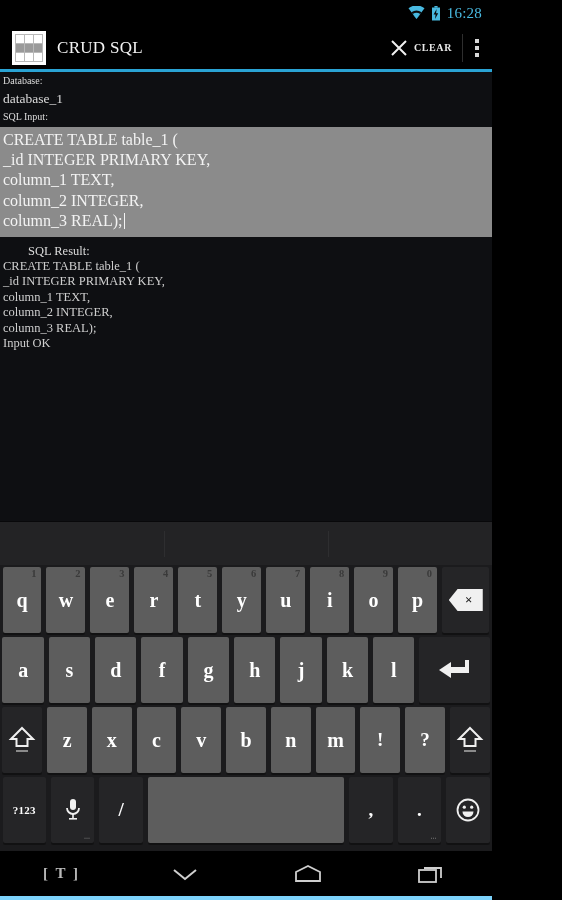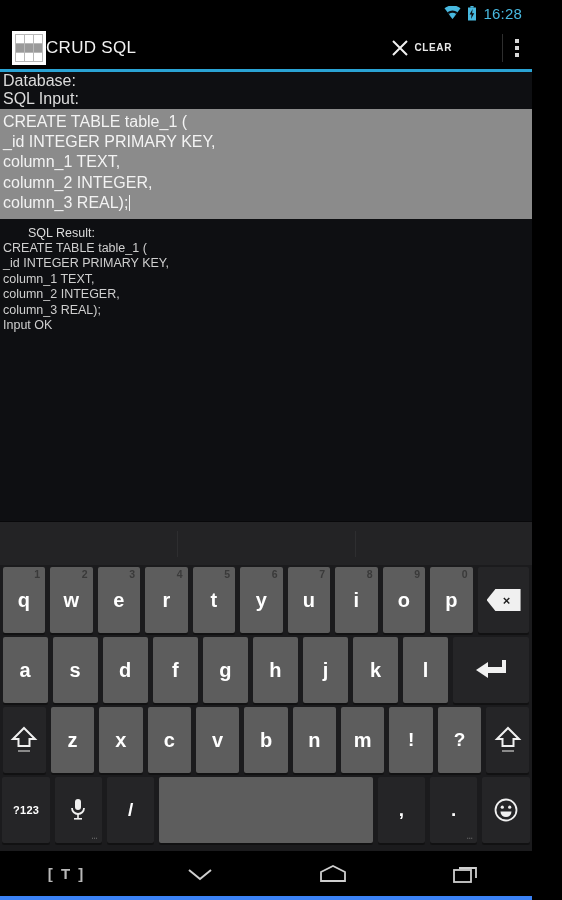--- a/index.html
+++ b/index.html
@@ -2,21 +2,21 @@
 <html><head>
 <meta charset="utf-8">
 <style>
   * { margin:0; padding:0; box-sizing:border-box; }
   html, body {
     width:562px; height:900px;
     background:#000;
     font-family:"Liberation Sans", sans-serif;
     overflow:hidden;
   }
-  #screen { position:relative; width:532px; height:900px; background:#3b82f6; }
+  #screen { position:relative; width:492px; height:900px; background:#7dd3fc;font-family:Liberation Serif, serif; }
 
   
   .statusbar {
     height:26px; background:#000;
     display:flex; align-items:center; justify-content:flex-end;
     padding-right:10px; gap:6px;
   }
   .status-time { color:#48b9e0; font-size:15px; letter-spacing:.2px; }
   .wifi-icon, .batt-icon { display:block; }
 
@@ -27,43 +27,43 @@
     padding-left:12px;
     border-bottom:3px solid #2aa3d4;
   }
   .app-icon {
     width:34px; height:34px; background:#fff;
     position:relative; flex:0 0 auto;
   }
   .app-icon .grid { position:absolute; inset:3px; }
   .app-icon .gl { position:absolute; background:#b9b9b9; }
   .app-icon .band { position:absolute; left:0; right:0; top:10px; height:8px; background:#9a9a9a; }
-  .app-title { color:#f2f2f2; font-size:17px; flex:1 1 auto; letter-spacing:.3px; }
-
-  .ab-actions { display:flex; align-items:stretch; height:46px;gap:40px; }
+  .app-title { color:#f2f2f2; font-size:17px; margin-left:11px; flex:1 1 auto; letter-spacing:.3px; }
+
+  .ab-actions { display:flex; align-items:stretch; height:46px; }
   .ab-item {
     display:flex; align-items:center; gap:5px;
     padding:0 10px; position:relative;
   }
   .ab-item + .ab-item::before {
     content:""; position:absolute; left:0; top:9px; bottom:9px; width:1px; background:#2e2e2e;
   }
   .ab-label { color:#e8e8e8; font-size:10px; font-weight:bold; letter-spacing:.6px; }
   .ab-overflow {
     width:30px; display:flex; flex-direction:column; align-items:center; justify-content:center; gap:3px;
     position:relative;
   }
   .ab-overflow::before {
     content:""; position:absolute; left:0; top:9px; bottom:9px; width:1px; background:#2e2e2e;
   }
   .ab-overflow i { display:block; width:4px; height:4px; background:#d8d8d8; }
 
   
   .content { background:#0e0f12; height:449px; position:relative; }
-  .lbl { color:#dcdcdc; font-size:16px; padding-left:3px; line-height:18px; }
+  .lbl { color:#dcdcdc; font-size:10px; padding-left:3px; line-height:18px; }
   .val { color:#dcdcdc; font-size:13.5px; padding-left:3px; line-height:18px; }
 
   .sql-input {
     background:#8b8b8b;
     padding:3px 3px 6px 3px;
     margin-top:1px;
   }
   .sql-input .line {
     color:#f3f3f3; font-size:16px; line-height:20.2px; white-space:pre;
   }
@@ -170,20 +170,21 @@
       <div class="ab-overflow">
         <i></i>
           <i></i>
           <i></i>
       </div>
     </div>
   </div>
 
   <div class="content">
     <div class="lbl">Database:</div>
+    <div class="val">database_1</div>
     <div class="lbl">SQL Input:</div>
 
     <div class="sql-input">
       <div class="line">CREATE TABLE table_1 (</div>
       <div class="line">_id INTEGER PRIMARY KEY,</div>
       <div class="line">column_1 TEXT,</div>
       <div class="line">column_2 INTEGER,</div>
       <div class="line"><span>column_3 REAL);</span><span class="caret"></span></div>
     </div>
 

